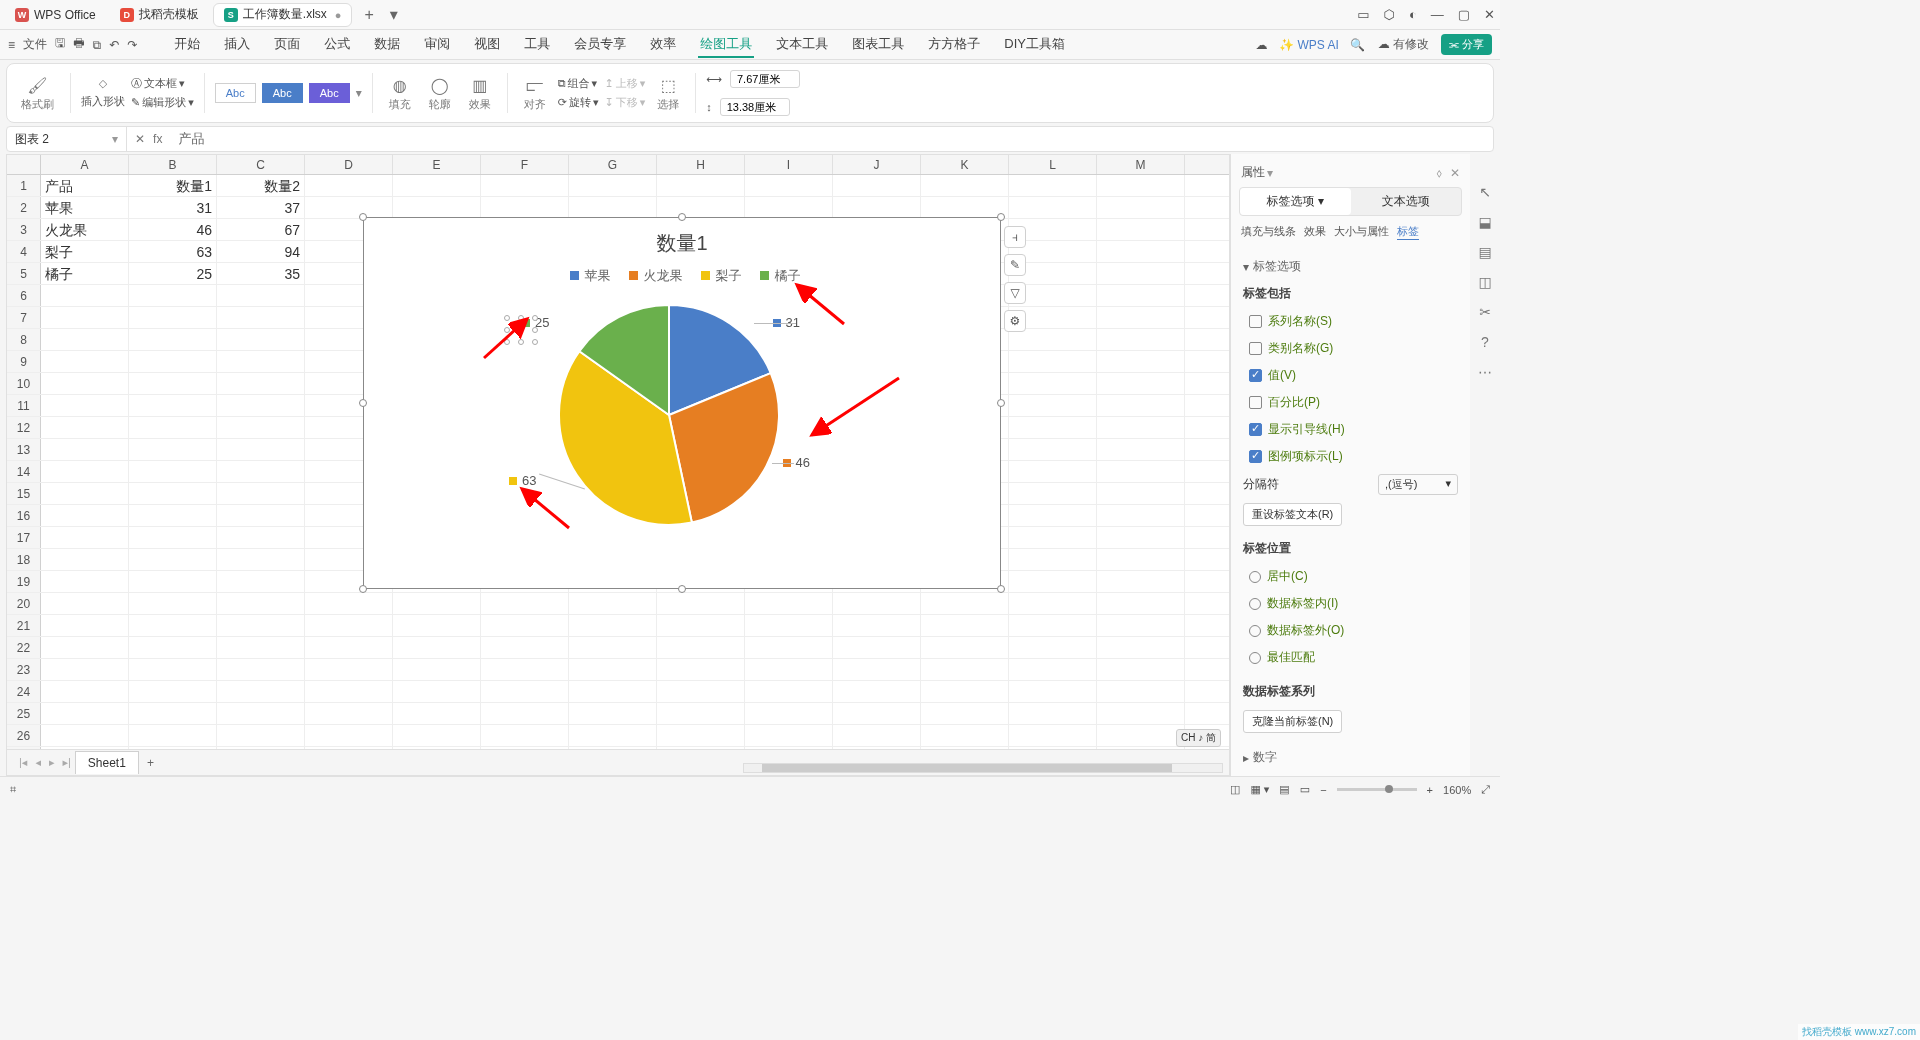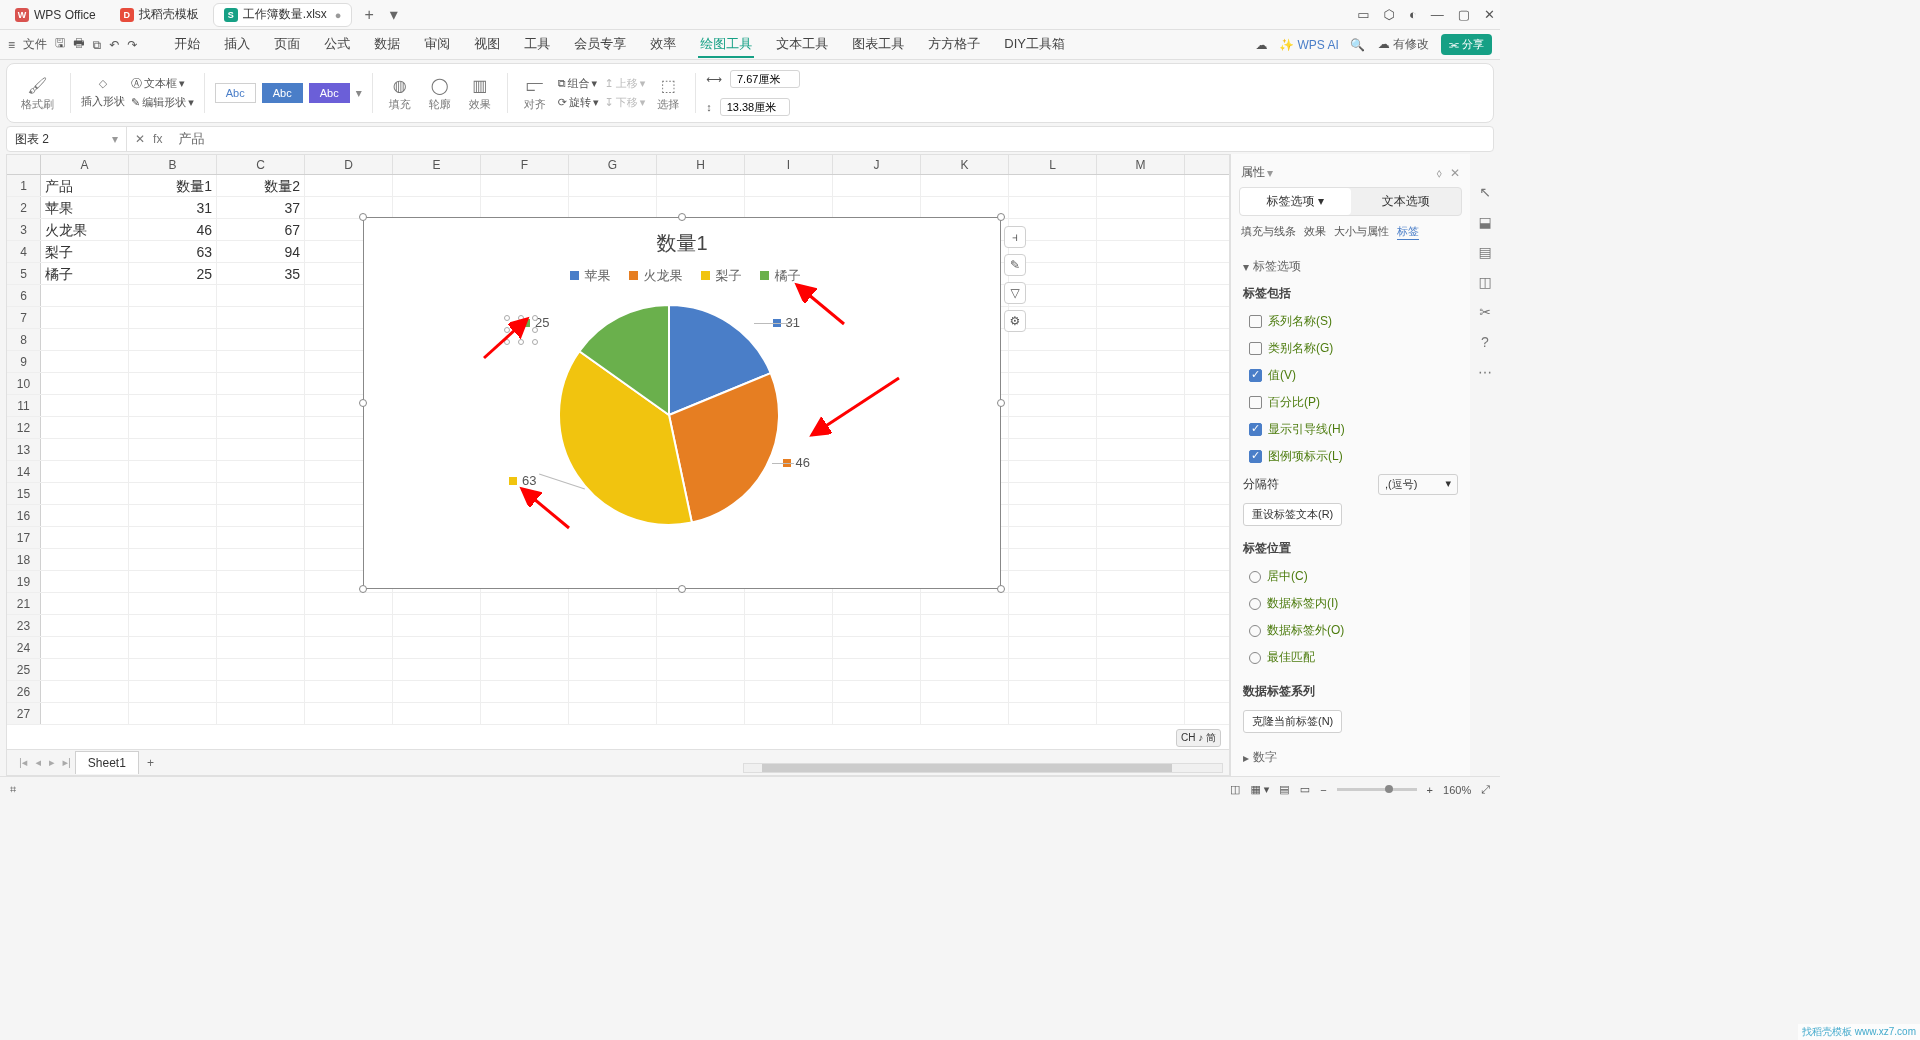--- a/index.html
+++ b/index.html
@@ -562,21 +562,53 @@
           <div class="cell"></div>
           <div class="cell"></div>
           <div class="cell"></div>
           <div class="cell"></div>
           <div class="cell"></div>
           <div class="cell"></div>
           <div class="cell"></div>
           <div class="cell"></div>
         </div>
         <div class="row">
+          <div class="rh">20</div>
+          <div class="cell"></div>
+          <div class="cell"></div>
+          <div class="cell"></div>
+          <div class="cell"></div>
+          <div class="cell"></div>
+          <div class="cell"></div>
+          <div class="cell"></div>
+          <div class="cell"></div>
+          <div class="cell"></div>
+          <div class="cell"></div>
+          <div class="cell"></div>
+          <div class="cell"></div>
+          <div class="cell"></div>
+        </div>
+        <div class="row">
           <div class="rh">21</div>
+          <div class="cell"></div>
+          <div class="cell"></div>
+          <div class="cell"></div>
+          <div class="cell"></div>
+          <div class="cell"></div>
+          <div class="cell"></div>
+          <div class="cell"></div>
+          <div class="cell"></div>
+          <div class="cell"></div>
+          <div class="cell"></div>
+          <div class="cell"></div>
+          <div class="cell"></div>
+          <div class="cell"></div>
+        </div>
+        <div class="row">
+          <div class="rh">22</div>
           <div class="cell"></div>
           <div class="cell"></div>
           <div class="cell"></div>
           <div class="cell"></div>
           <div class="cell"></div>
           <div class="cell"></div>
           <div class="cell"></div>
           <div class="cell"></div>
           <div class="cell"></div>
           <div class="cell"></div>

